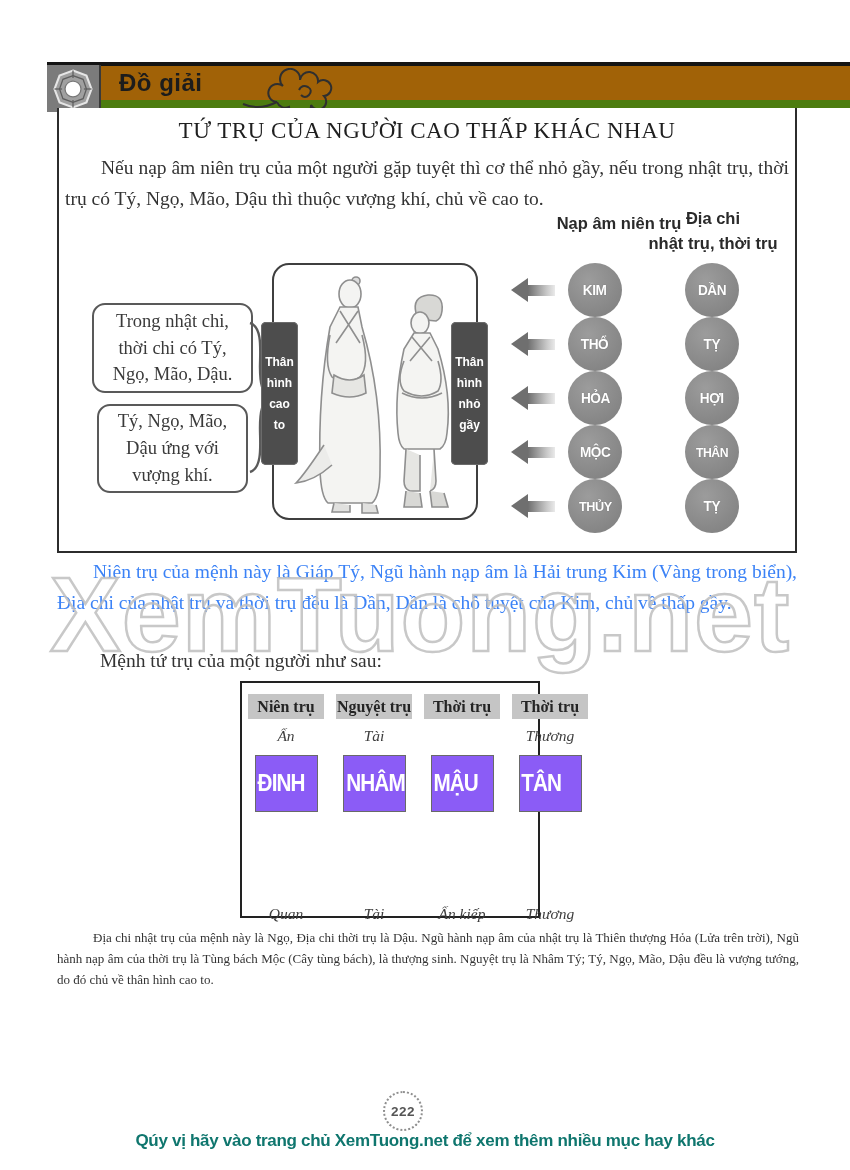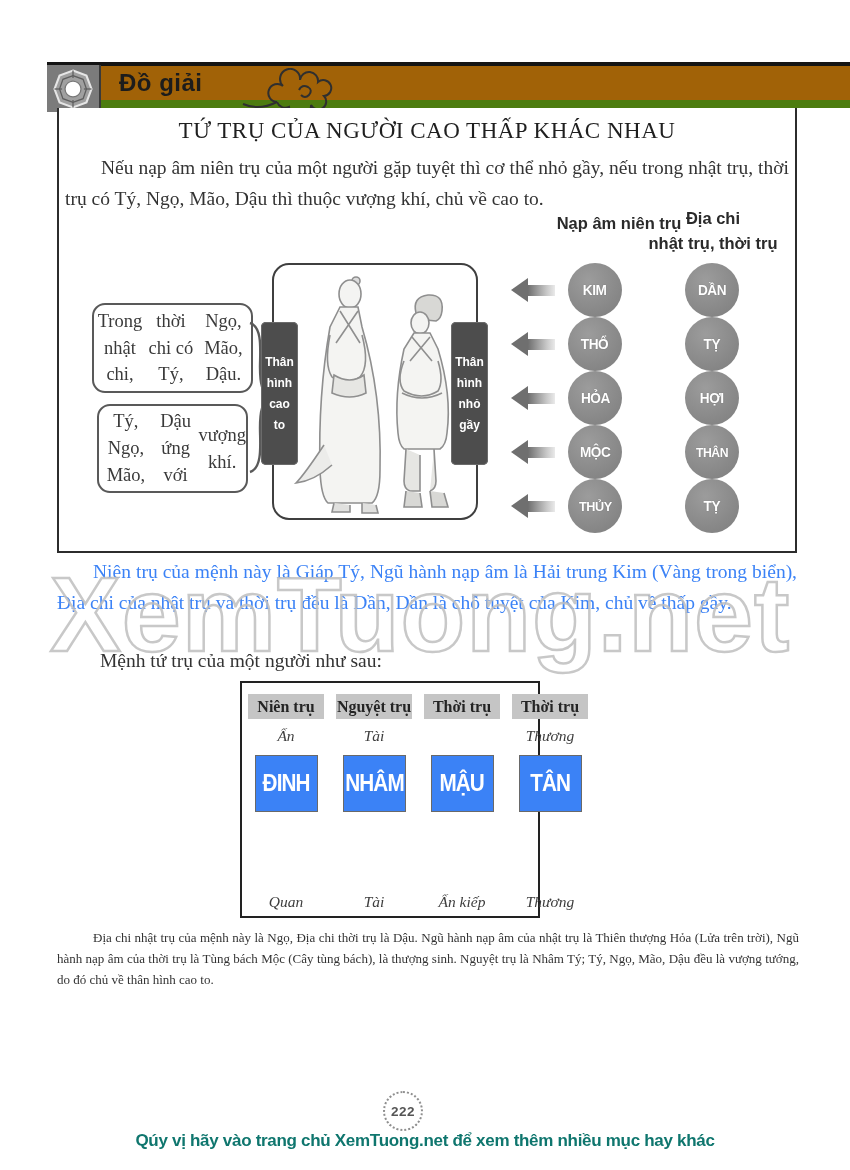--- a/index.html
+++ b/index.html
@@ -75,21 +75,21 @@
   }
   .pill span {
     font-family:"Liberation Sans", sans-serif; font-weight:bold; color:#fff;
     font-size:12px; line-height:1;
   }
   .pill-left { left:261px; top:322px; }
   .pill-right { left:451px; top:322px; }
   
   .bubble {
     position:absolute; border:2px solid #595959; border-radius:13px; background:#fff;
-    display:flex; flex-direction:row; align-items:center; justify-content:center;
+    display:flex; flex-direction:column; align-items:center; justify-content:center;
     font-size:18.5px; line-height:1.45; color:#3a3a3a; text-align:center;
   }
   .bubble-1 { left:92px; top:303px; width:161px; height:90px; }
   .bubble-2 { left:97px; top:404px; width:151px; height:89px; }
   .brace { position:absolute; left:246px; top:320px; }
   
   .watermark {
     position:absolute; left:50px; top:518px; z-index:10; pointer-events:none;
     font-family:"Liberation Sans", sans-serif; font-weight:bold; font-size:106px;
     letter-spacing:1px; color:transparent; -webkit-text-stroke:2.5px #bfbfbf;
@@ -110,26 +110,26 @@
     border:2px solid #222; background:#fff; z-index:2;
   }
   .pt-row { position:absolute; left:0; width:352px; display:flex; justify-content:space-around; }
   .pt-head { top:11px; }
   .pt-headbox {
     width:76px; height:25px; background:#c5c5c5; display:flex; align-items:center; justify-content:center;
     font-weight:bold; font-size:16px; color:#242424;
   }
   .pt-label { font-style:italic; font-size:15.5px; color:#3d3d3d; }
   .pt-labels-top { top:44px; }
-  .pt-labels-bottom { top:210px; }
+  .pt-labels-bottom { top:222px; }
   .pt-label-cell { width:76px; text-align:center; }
   .pt-darkrow-1 { top:72px; }
   .pt-darkrow-2 { top:144px; }
   .pt-darkbox {
-    width:63px; height:57px; background:#3b82f6; display:flex; align-items:center; justify-content:center;
+    width:63px; height:57px; background:#8b5cf6; display:flex; align-items:center; 
     box-shadow:0 0 0 1px #696969 inset;
   }
   .pt-darkbox span {
     font-family:"Liberation Sans", sans-serif; font-weight:bold; color:#fff;
     font-size:23px; letter-spacing:-1px; transform:scaleX(0.9);
   }
   
   .bottom-para {
     position:absolute; left:57px; top:928px; width:742px;
     font-size:13px; line-height:1.6; text-align:justify; text-indent:36px; color:#333;

